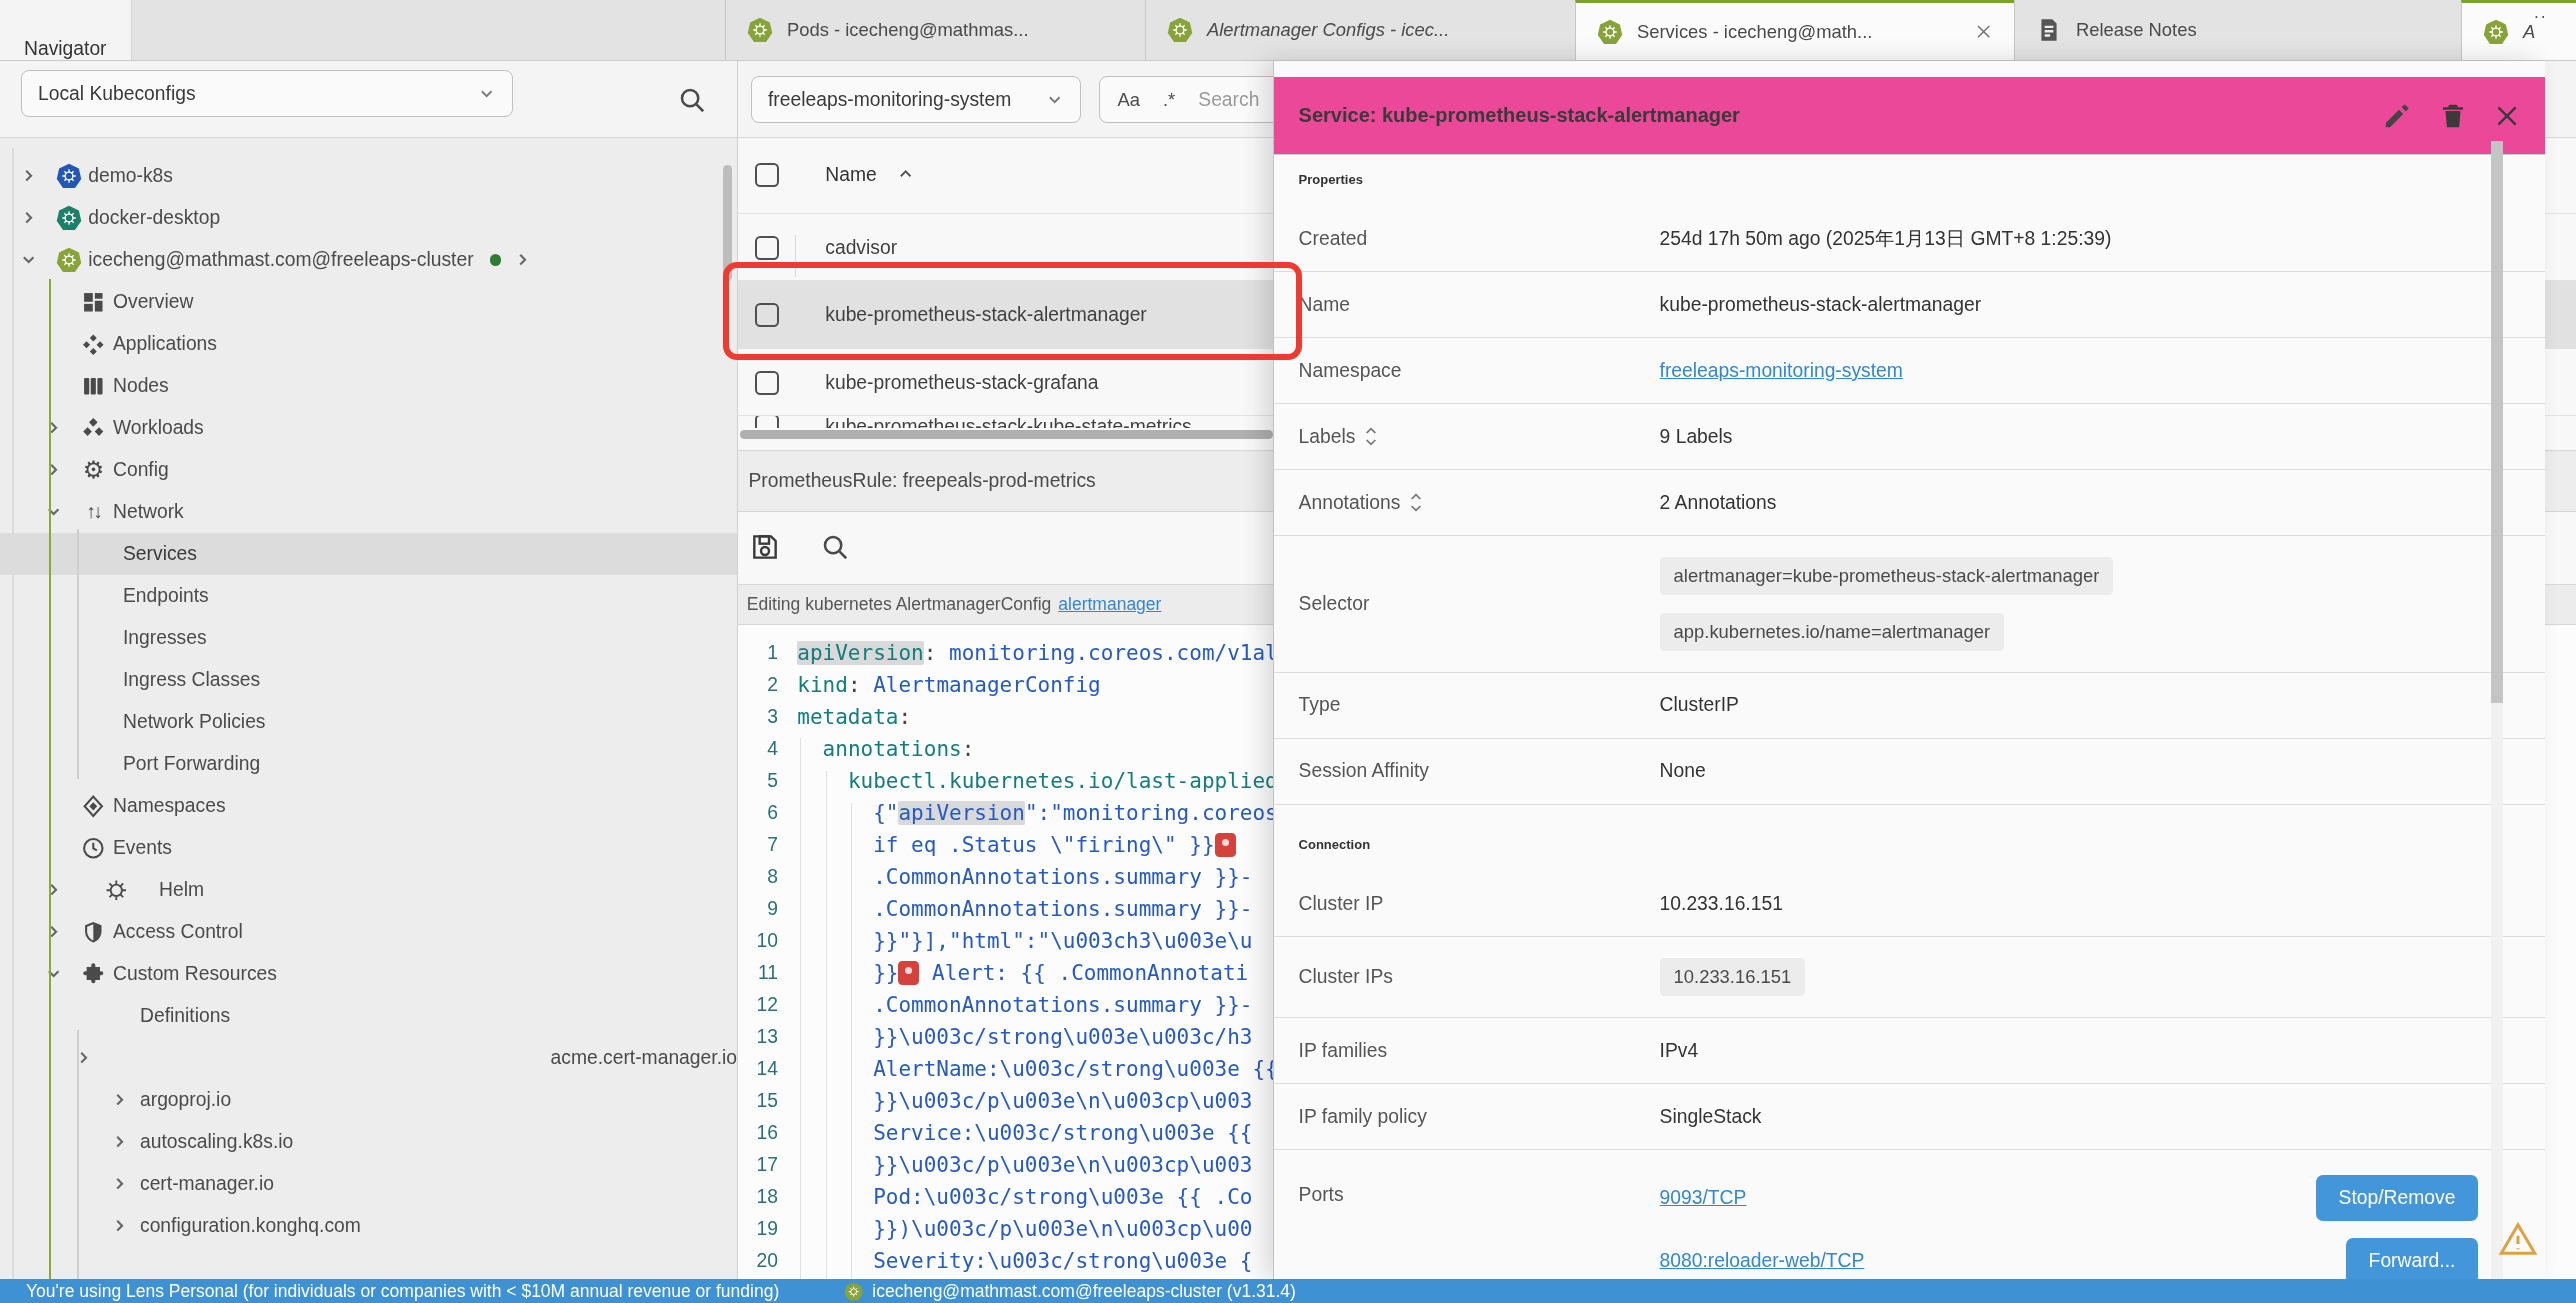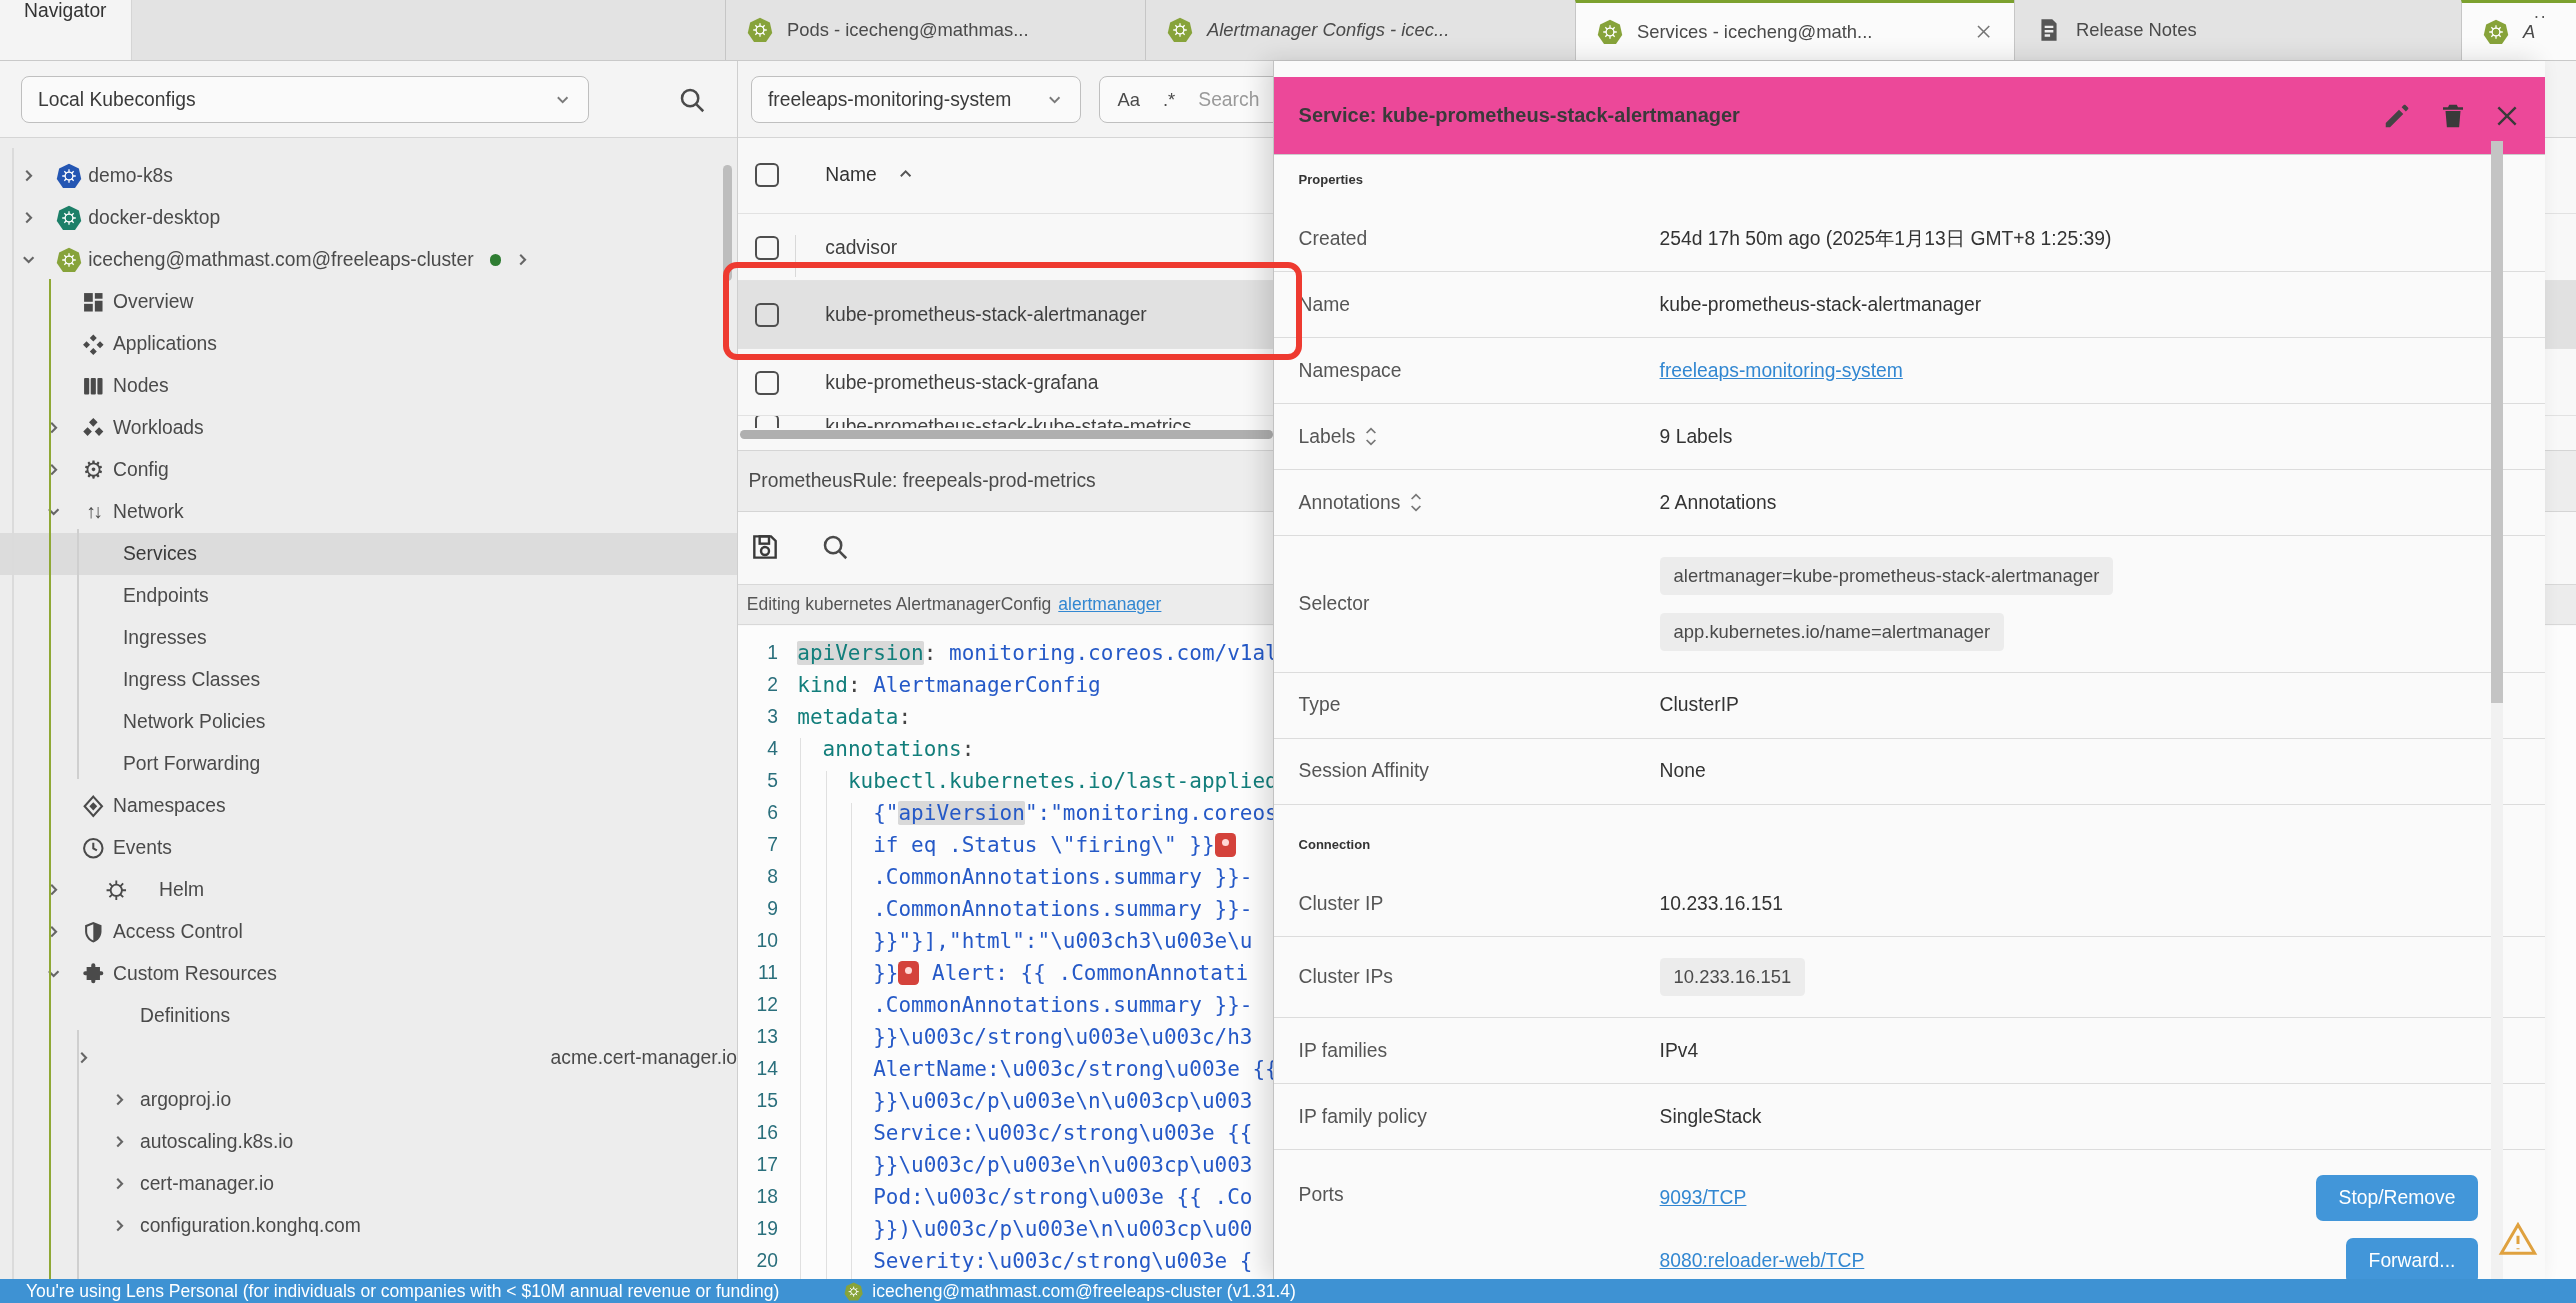--- a/index.html
+++ b/index.html
@@ -2,21 +2,21 @@
 <html style="font-size:14px"><head>
 <meta charset="utf-8">
 <style>
   html,body{margin:0;padding:0;}
   body{width:2576px;height:1304px;overflow:hidden;position:relative;
        font-family:"Liberation Sans",sans-serif;background:#E8E8E8;color:#333;
        -webkit-font-smoothing:antialiased;}
   
   #topbar{position:absolute;left:0;top:0;width:2576px;height:60px;background:#E3E3E3;border-bottom:0.9px solid #C9C9C9;z-index:30;}
   #nav-tab{position:absolute;left:0;top:0;width:132px;height:60px;background:#F4F4F4;border-right:0.9px solid #D5D5D5;
-           display:flex;align-items:flex-start;padding-left:24px;font-size:19.3px;color:#333;box-sizing:border-box;}
+           display:flex;align-items:flex-end;padding-left:24px;font-size:19.3px;color:#333;box-sizing:border-box;}
   .tab{position:absolute;top:0;height:60px;display:flex;align-items:center;gap:14px;padding:0 21px;box-sizing:border-box;
        border-left:0.9px solid #C6C6C6;font-size:18.4px;color:#4A4A4A;overflow:hidden;white-space:nowrap;}
   .tab.active{background:#FBFBFB;border-top:3.5px solid #7CA12F;}
   .tab .tab-close{margin-left:auto;opacity:.8;}
   .tab.italic .tab-label{font-style:italic;}
   .tab-dots{position:absolute;top:1.8px;font-size:17.5px;color:#555;letter-spacing:1.8px;}
   
   #sidebar{position:absolute;left:0;top:60px;width:737px;height:1220px;background:#EDEDED;border-right:0.9px solid #CFCFCF;z-index:10;overflow:hidden;}
   #side-head{position:absolute;left:0;top:0;width:737px;height:77px;background:#F4F4F4;border-bottom:0.9px solid #D5D5D5;}
   .select{position:absolute;height:47px;background:#FAFAFA;border:1.8px solid #BFBFBF;border-radius:8px;display:flex;align-items:center;
@@ -158,21 +158,21 @@
           </svg>
         </span>
         <span class="tab-label">A</span>
       </div>
     </div>
   <span class="tab-dots" style="left:2534px;">..</span>
 </header>
 
 <aside id="sidebar">
   <div id="side-head">
-    <div class="select" style="left:21px;top:16px;width:568px;">
+    <div class="select" style="left:21px;top:10px;width:492px;">
       <span>Local Kubeconfigs</span>
       <span class="chev-down icon">
         <svg width="19.3" height="19.3" viewBox="0 0 24 24" fill="none" stroke="#7A7A7A" stroke-width="2.4">
             <path d="M6 9l6 6 6-6"></path>
           </svg>
       </span>
     </div>
     <span class="icon" style="position:absolute;left:677px;top:24.6px;">
       <svg width="30" height="30" viewBox="0 0 24 24" fill="none" stroke="#4A4A4A" stroke-width="2">
           <circle cx="10.5" cy="10.5" r="6.5"></circle>

